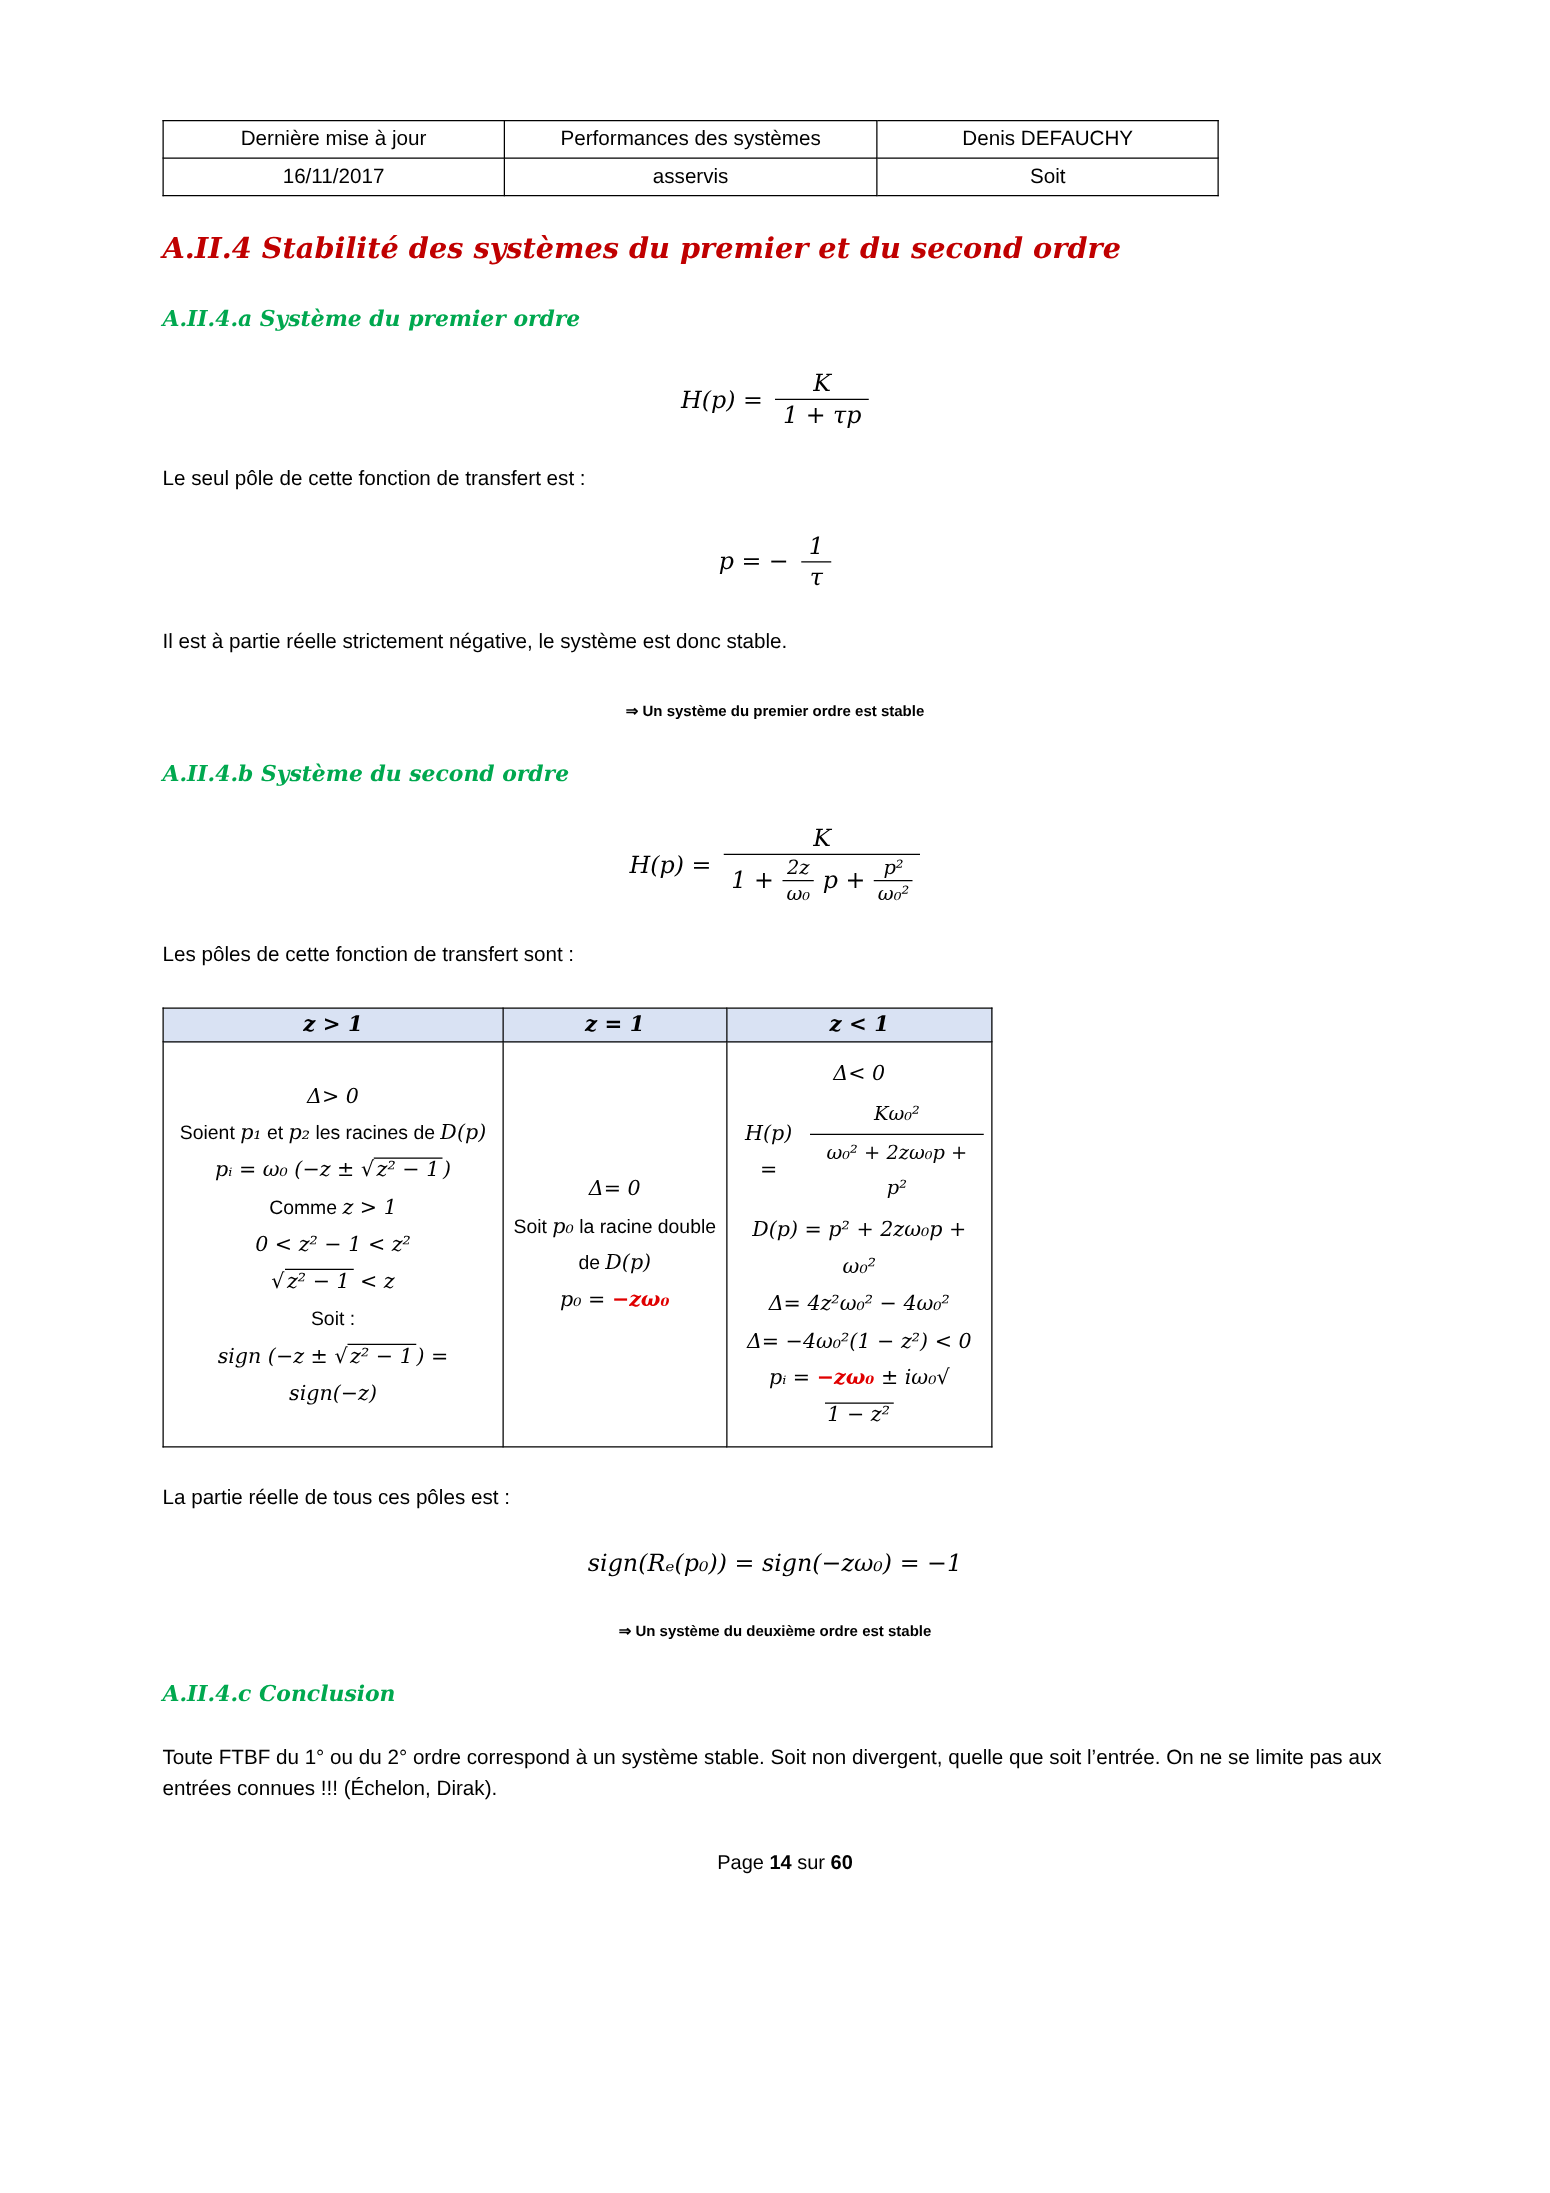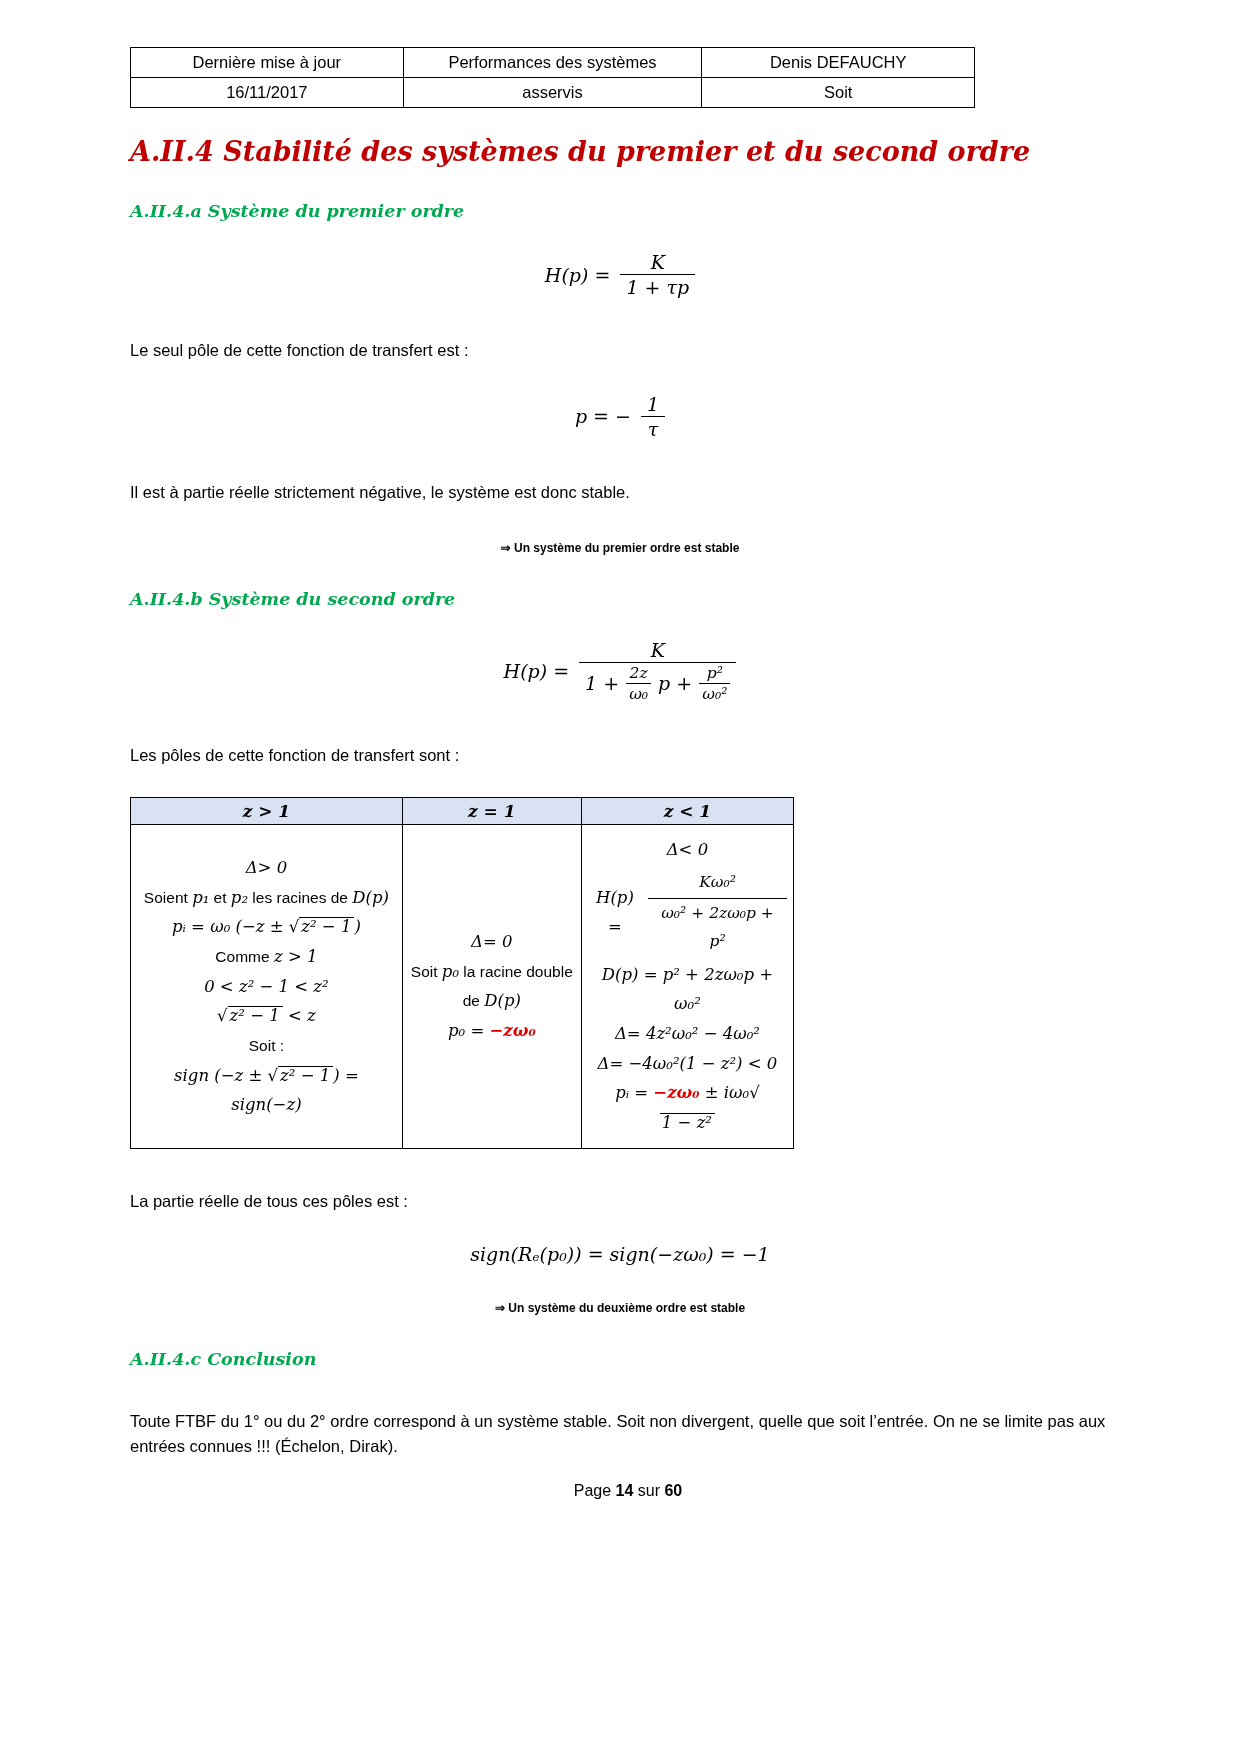--- a/index.html
+++ b/index.html
@@ -3,46 +3,46 @@
 <meta charset="utf-8">
 <style>
   html,body{margin:0;padding:0;background:#ffffff;}
   .page{
     position:relative;
     width:1240px;height:1754px;
     background:#fff;color:#000;
     font-family:"Liberation Sans",sans-serif;
     overflow:hidden;
   }
-  .content{padding:47px 130px 0 130px;}
+  .content{padding:96px 130px 0 130px;}
 
   
   .doc-header{width:845px;border-collapse:collapse;font-size:16.5px;}
   .doc-header td{
     border:1px solid #000;text-align:center;
     padding:2px 4px;height:25px;
   }
 
   
   .main-title{
     margin-top:28px;
     font-family:"DejaVu Serif",serif;
     font-style:italic;font-weight:bold;
-    font-size:27px;
+    font-size:23px;
     color:var(--title-red,#C00000);
   }
   .sub-heading{
     margin-top:34px;
     font-family:"DejaVu Serif",serif;
     font-style:italic;font-weight:bold;
     font-size:17.5px;
     color:var(--heading-green,#00A84F);
   }
 
-  .para{font-size:16.5px;margin-top:40px;line-height:1.5;}
+  .para{font-size:16.5px;margin-top:28px;line-height:1.5;}
 
   
   .formula{
     display:flex;justify-content:center;align-items:center;gap:10px;
     font-family:"DejaVu Serif",serif;font-style:italic;
     font-size:19px;margin-top:30px;
   }
   .frac{display:inline-block;text-align:center;vertical-align:middle;}
   .frac .fnum{display:block;padding:0 6px 1px 6px;border-bottom:1.4px solid #000;}
   .frac .fden{display:block;padding:1px 6px 0 6px;}

